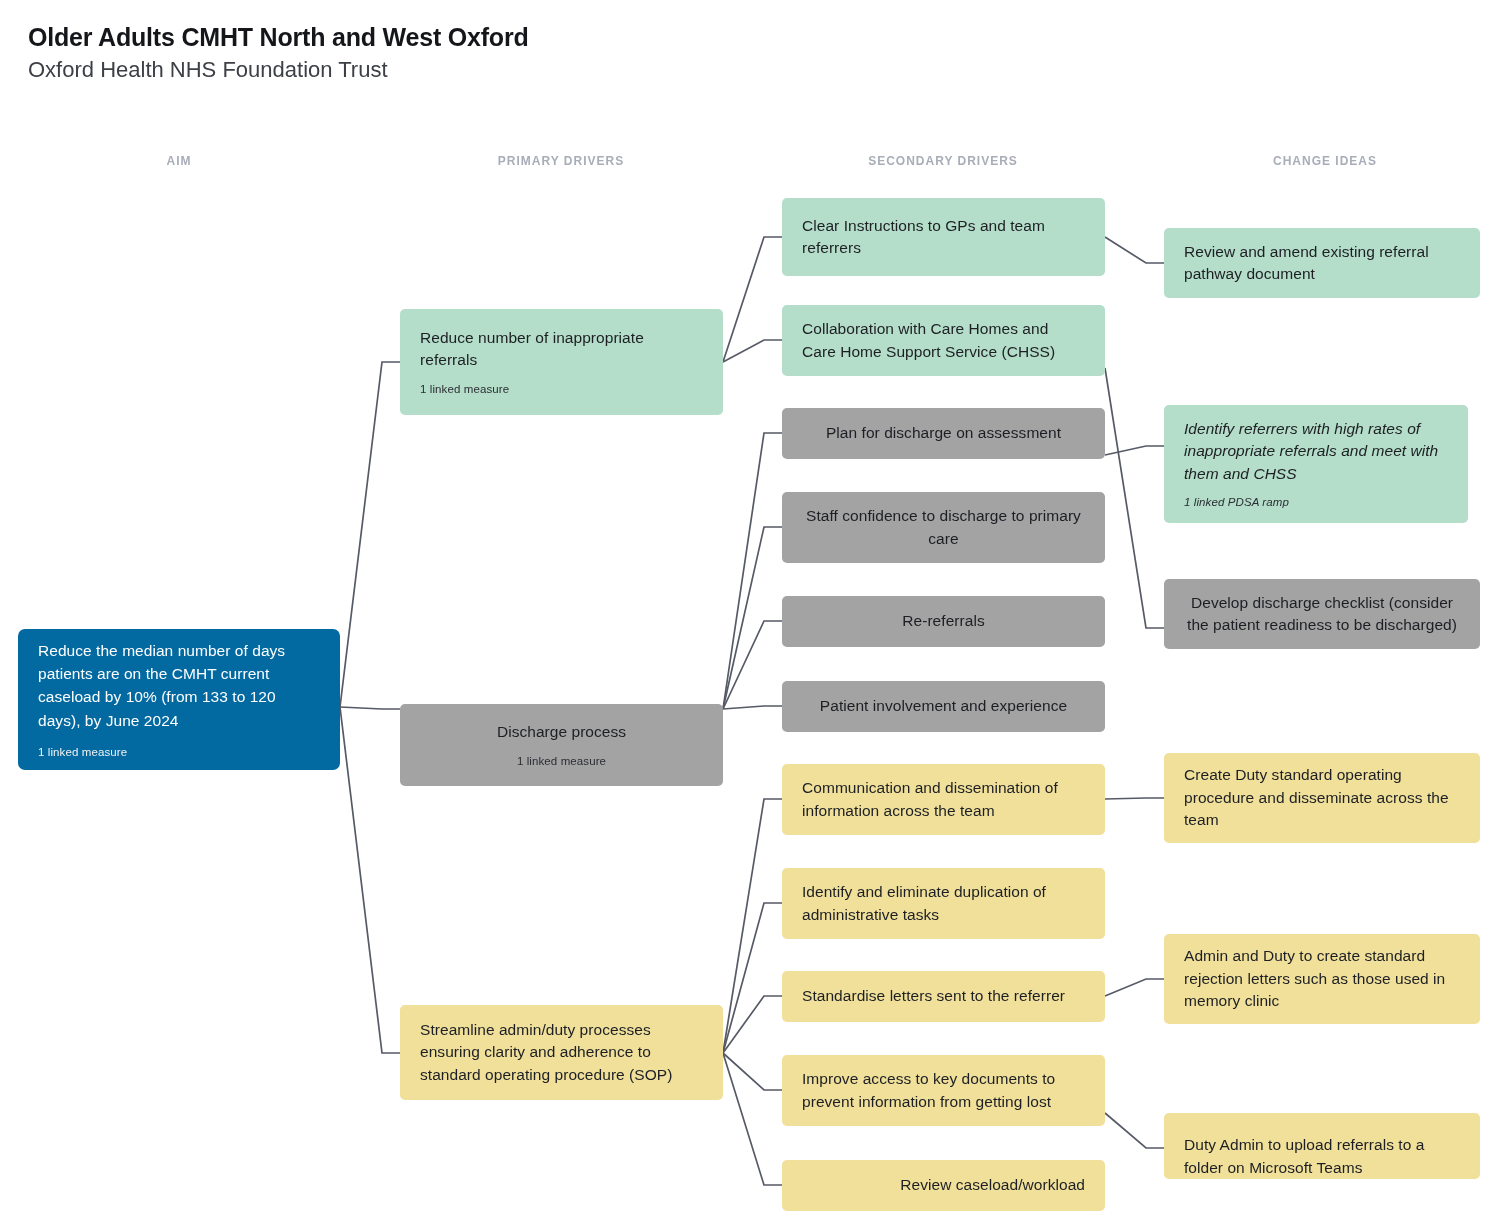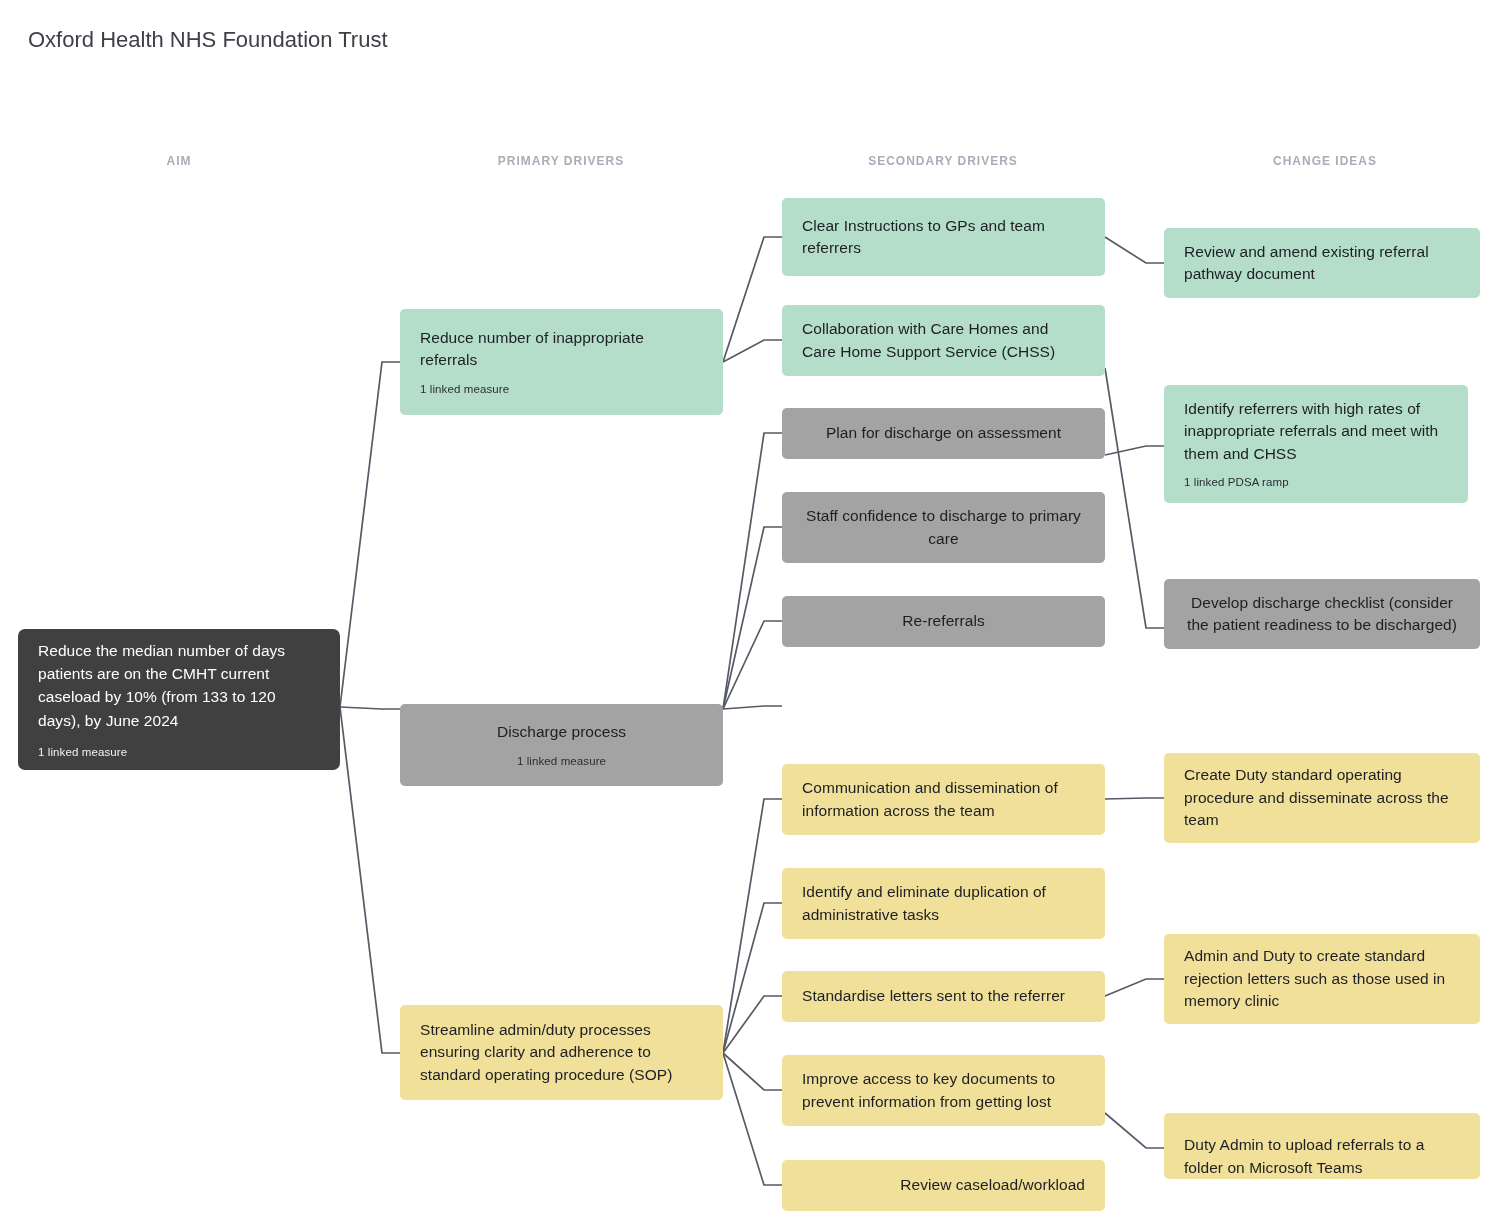--- a/index.html
+++ b/index.html
@@ -91,21 +91,21 @@
   }
   .node .node-meta {
     font-size: 11.5px;
     line-height: 1.4;
     color: #2b2e34;
     margin-top: 9px;
     letter-spacing: 0.1px;
   }
 
   .node.aim {
-    background: #404040;
+    background: #0369a1;
     border-radius: 7px;
   }
   .node.aim .node-text {
     color: #ffffff;
     font-size: 15.5px;
     line-height: 1.5;
   }
   .node.aim .node-meta {
     color: #f2f2f2;
     font-size: 11.5px;
@@ -115,20 +115,21 @@
   .node.green  { background: #b4dec9; }
   .node.blue   { background: #a3a3a3; text-align: center; }
   .node.yellow { background: #f0e09a; }
 </style>
 </head>
 <body>
 
 <div id="canvas">
 
   <div id="header">
+    <h1 id="doc-title">Older Adults CMHT North and West Oxford</h1>
     <h2 id="doc-subtitle">Oxford Health NHS Foundation Trust</h2>
   </div>
 
   <div class="col-header" style="left:179px;">AIM</div>
   <div class="col-header" style="left:561px;">PRIMARY DRIVERS</div>
   <div class="col-header" style="left:943px;">SECONDARY DRIVERS</div>
   <div class="col-header" style="left:1325px;">CHANGE IDEAS</div>
 
   <svg id="connectors" viewBox="0 0 1494 1225">
 
@@ -190,20 +191,23 @@
   </div>
 
   <div class="node blue" style="left:782px; top:492px; width:323px; height:71px;">
     <div class="node-text">Staff confidence to discharge to primary care</div>
   </div>
 
   <div class="node blue" style="left:782px; top:596px; width:323px; height:51px;">
     <div class="node-text">Re-referrals</div>
   </div>
 
+  <div class="node blue" style="left:782px; top:681px; width:323px; height:51px;">
+    <div class="node-text">Patient involvement and experience</div>
+  </div>
 
   <div class="node yellow" style="left:782px; top:764px; width:323px; height:71px;">
     <div class="node-text">Communication and dissemination of information across the team</div>
   </div>
 
   <div class="node yellow" style="left:782px; top:868px; width:323px; height:71px;">
     <div class="node-text">Identify and eliminate duplication of administrative tasks</div>
   </div>
 
   <div class="node yellow" style="left:782px; top:971px; width:323px; height:51px;">
@@ -215,21 +219,21 @@
   </div>
 
   <div class="node yellow" style="left:782px; top:1160px; width:323px; height:51px;align-items:flex-end;">
     <div class="node-text">Review caseload/workload</div>
   </div>
 
   <div class="node green" style="left:1164px; top:228px; width:316px; height:70px;">
     <div class="node-text">Review and amend existing referral pathway document</div>
   </div>
 
-  <div class="node green" style="left:1164px; top:385px; width:304px; height:118px;">
+  <div class="node green" style="left:1164px; top:405px; width:304px; height:118px;font-style:italic;">
     <div class="node-text">Identify referrers with high rates of inappropriate referrals and meet with them and CHSS</div>
     <div class="node-meta">1 linked PDSA ramp</div>
   </div>
 
   <div class="node blue" style="left:1164px; top:579px; width:316px; height:70px;">
     <div class="node-text">Develop discharge checklist (consider the patient readiness to be discharged)</div>
   </div>
 
   <div class="node yellow" style="left:1164px; top:753px; width:316px; height:90px;">
     <div class="node-text">Create Duty standard operating procedure and disseminate across the team</div>

